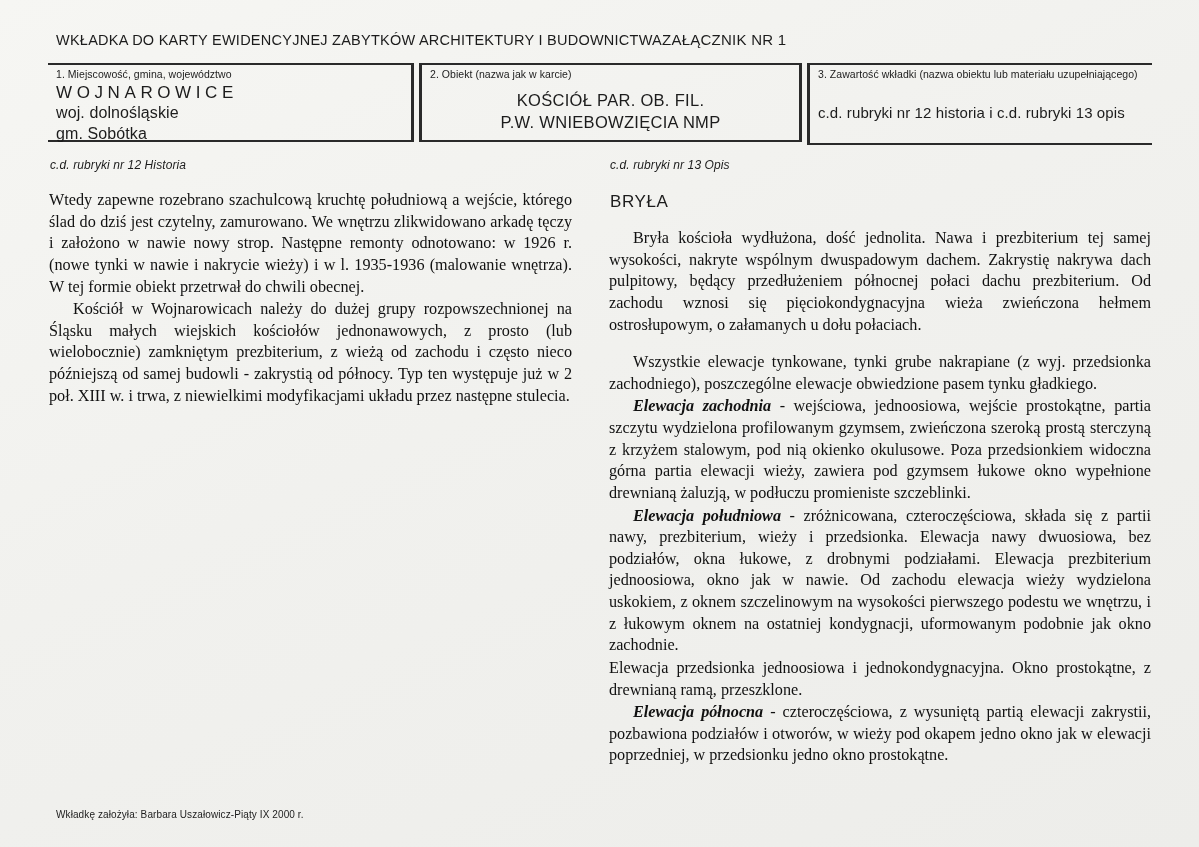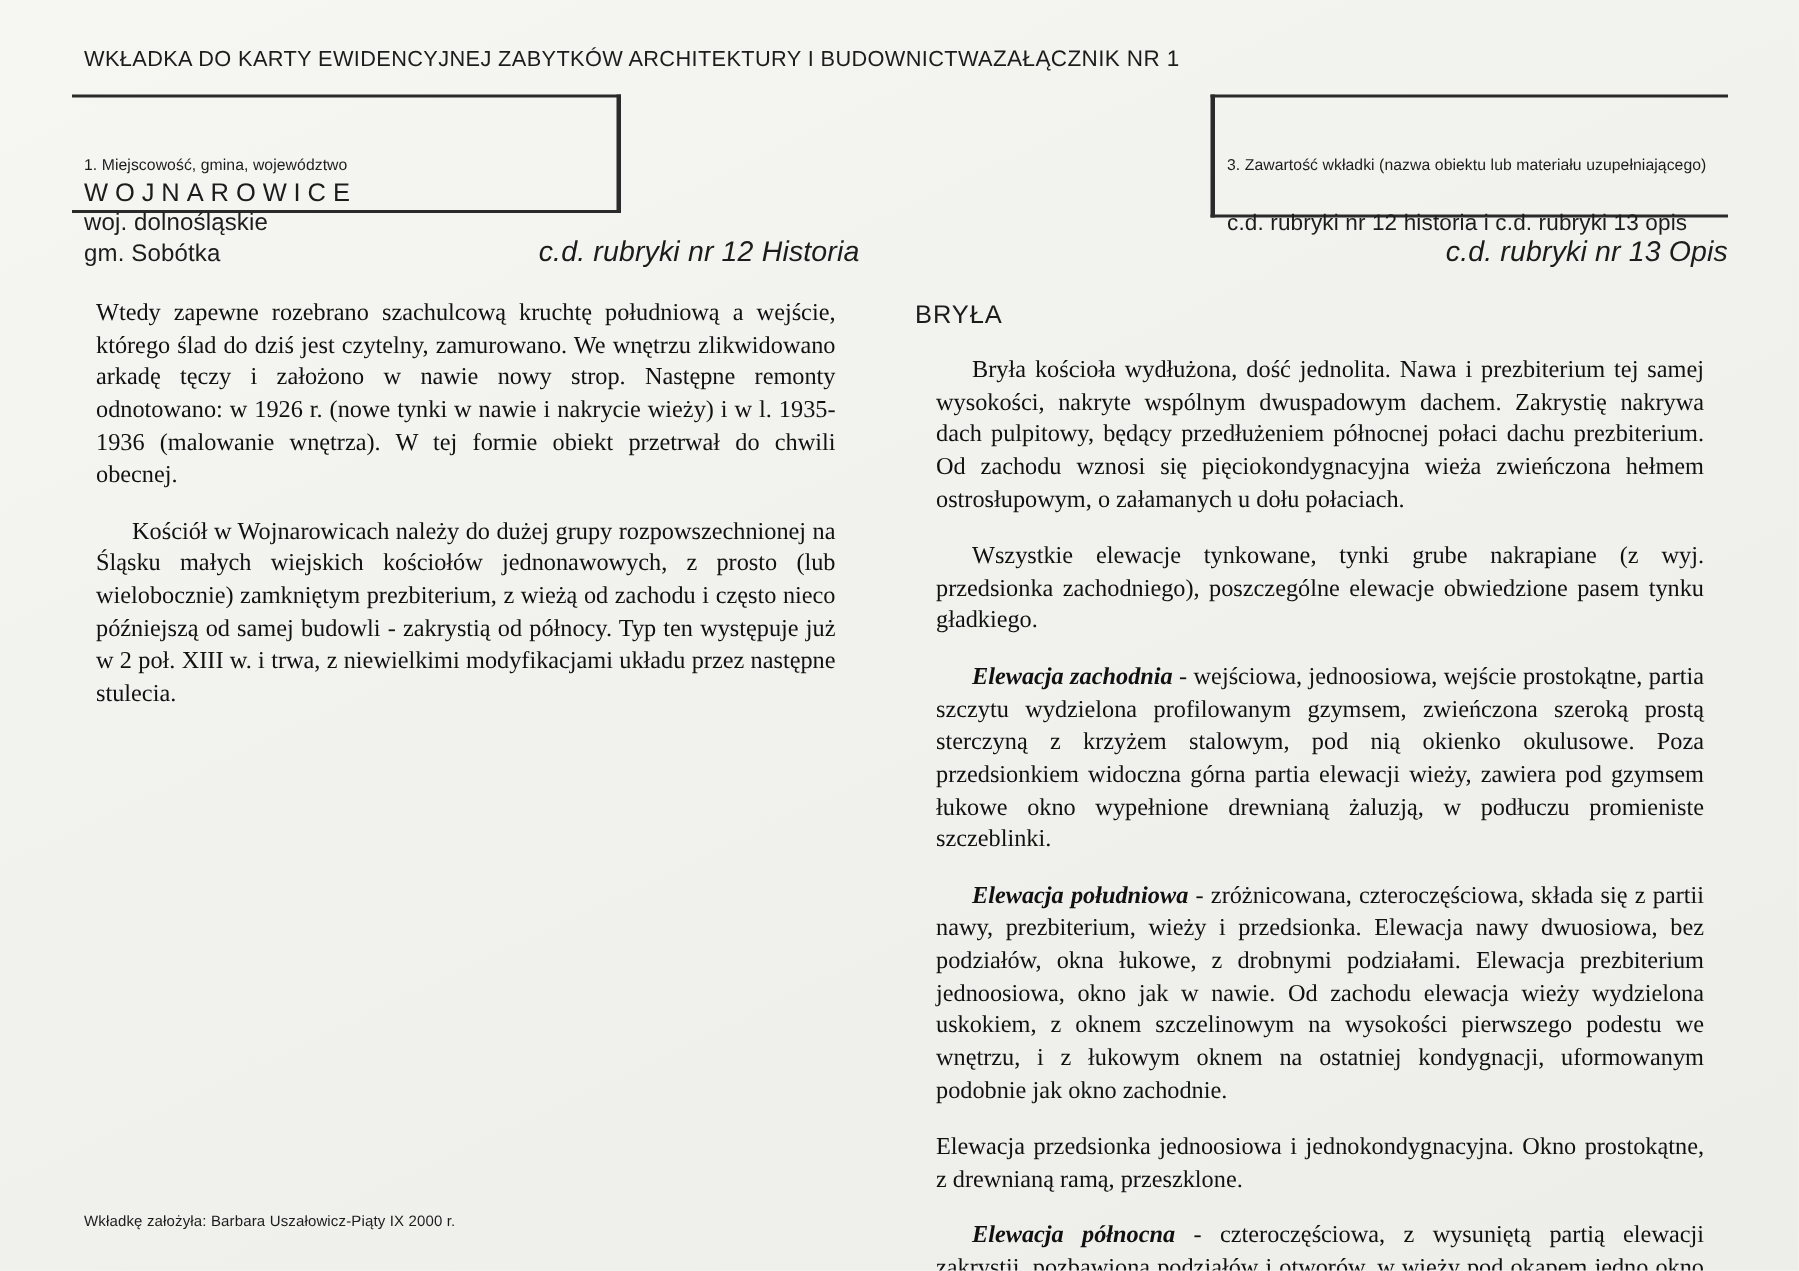--- a/index.html
+++ b/index.html
@@ -82,21 +82,20 @@
     width: 345px;
     height: 82px;
     border-left: 3px solid #2a2a2a;
   }
   .hcell-label {
     font-size: 10.5px;
     line-height: 1.25;
     color: #1c1c1c;
     letter-spacing: 0.05px;
     white-space: nowrap;
-    margin-top: 36px;
   }
   .cell1-body {
     margin-top: 1px;
   }
   .place-name {
     font-size: 17px;
     letter-spacing: 4.6px;
     line-height: 1.25;
     color: #1c1c1c;
   }
@@ -137,46 +136,45 @@
   .col {
     position: absolute;
     top: 0;
   }
   .col-left  { left: 0;   width: 525px; }
   .col-right { left: 560px; width: 544px; }
 
   .section-caption {
     font-family: "Liberation Sans", sans-serif;
     font-style: italic;
-    font-size: 19px;
+    font-size: 12px;
     color: #1c1c1c;
     letter-spacing: 0.1px;
     margin: 0 0 0 2px;
-    text-align: right;
   }
   .section-heading {
     font-family: "Liberation Sans", sans-serif;
     font-size: 17px;
     letter-spacing: 0.6px;
     color: #1c1c1c;
     margin: 20px 0 0 2px;
   }
 
   .body-block {
     font-family: "Liberation Serif", serif;
     font-size: 16.2px;
     line-height: 1.335;
     color: #111;
     text-align: justify;
     text-justify: inter-word;
     margin-top: 18px;
     hyphens: manual;
   }
   .body-block p {
-    margin: 16px;
+    margin: 1px;
     text-align: justify;
   }
   .body-block p.indent { text-indent: 24px; font-family: Liberation Serif, serif; }
   .body-block p.noindent { text-indent: 0; }
   .runin {
     font-style: italic;
     font-weight: bold;
   }
 
   .col-right .body-block { margin-top: 16px; }
@@ -206,20 +204,27 @@
 
     <div class="hcell hcell-1">
       <div class="hcell-label">1. Miejscowość, gmina, województwo</div>
       <div class="cell1-body">
         <div class="place-name">WOJNAROWICE</div>
         <div class="place-line">woj. dolnośląskie</div>
         <div class="place-line">gm. Sobótka</div>
       </div>
     </div>
 
+    <div class="hcell hcell-2">
+      <div class="hcell-label">2. Obiekt (nazwa jak w karcie)</div>
+      <div class="cell2-body">
+        <div class="obj-line">KOŚCIÓŁ PAR. OB. FIL.</div>
+        <div class="obj-line">P.W. WNIEBOWZIĘCIA NMP</div>
+      </div>
+    </div>
 
     <div class="hcell hcell-3">
       <div class="hcell-label">3. Zawartość wkładki (nazwa obiektu lub materiału uzupełniającego)</div>
       <div class="cell3-body">
         <div class="content-line">c.d. rubryki nr 12 historia i c.d. rubryki 13 opis</div>
       </div>
     </div>
 
   </div>
 

